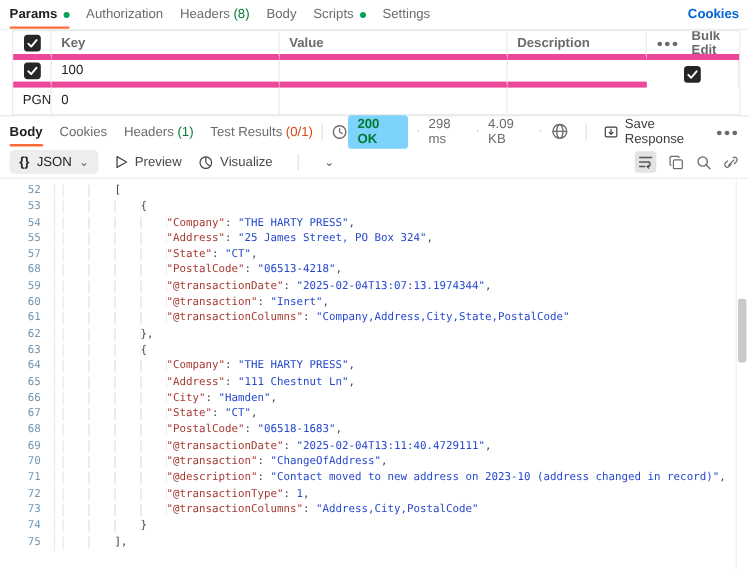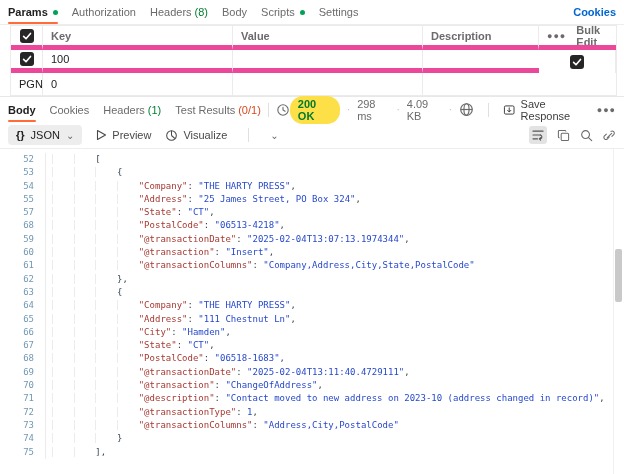--- a/index.html
+++ b/index.html
@@ -38,22 +38,22 @@
           display:flex; align-items:center; justify-content:center; cursor:pointer; }
   .dots3 { color:#6b6b6b; font-size:9px; letter-spacing:1px; cursor:pointer; }
   
   .resp-header { display:flex; align-items:center; height:26px; padding:0 8px;
                  border-top:1px solid #e8e8e8; }
   .resp-tabs { display:flex; align-items:center; gap:14px; height:100%; }
   .vsep { width:1px; height:14px; background:#e0e0e0; margin:0 7px; flex:none; }
   .icon-btn { display:flex; align-items:center; justify-content:center; cursor:pointer;
               color:#6b6b6b; flex:none; }
   .meta { margin-left:auto; display:flex; align-items:center; gap:7px; color:#6b6b6b; }
-  .status-badge { background:#fde047; color:#007a2f; font-weight:bold;
-                  padding:2px 8px; border-radius:13px; }
+  .status-badge { background:#7dd3fc; color:#007a2f; font-weight:bold;
+                  padding:2px 8px; border-radius:3px; }
   .mdot { color:#c0c0c0; font-size:10px; }
   .save-grp { display:flex; align-items:center; gap:5px; color:#3d3d3d; cursor:pointer; }
   
   .resp-toolbar { display:flex; align-items:center; height:27px; padding:0 8px;
                   border-bottom:1px solid #ededed; }
   .tb-left { display:flex; align-items:center; gap:14px; }
   .json-pill { display:flex; align-items:center; gap:6px; background:#ededed;
                border-radius:4px; height:20px; padding:0 8px; cursor:pointer; color:#212121; }
   .json-pill .braces { font-weight:bold; }
   .tb-item { display:flex; align-items:center; gap:5px; color:#494949; cursor:pointer; }

